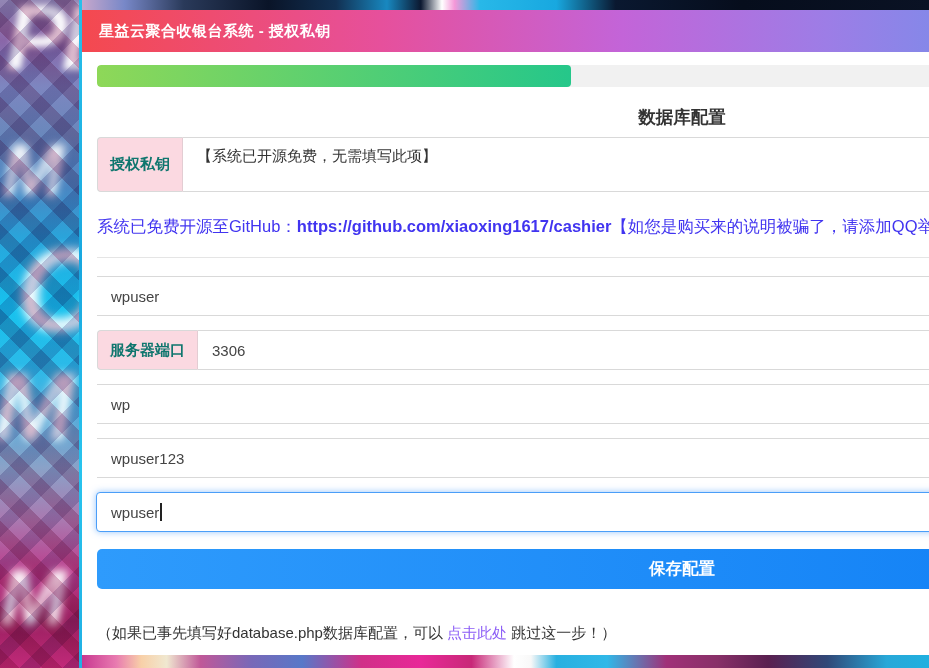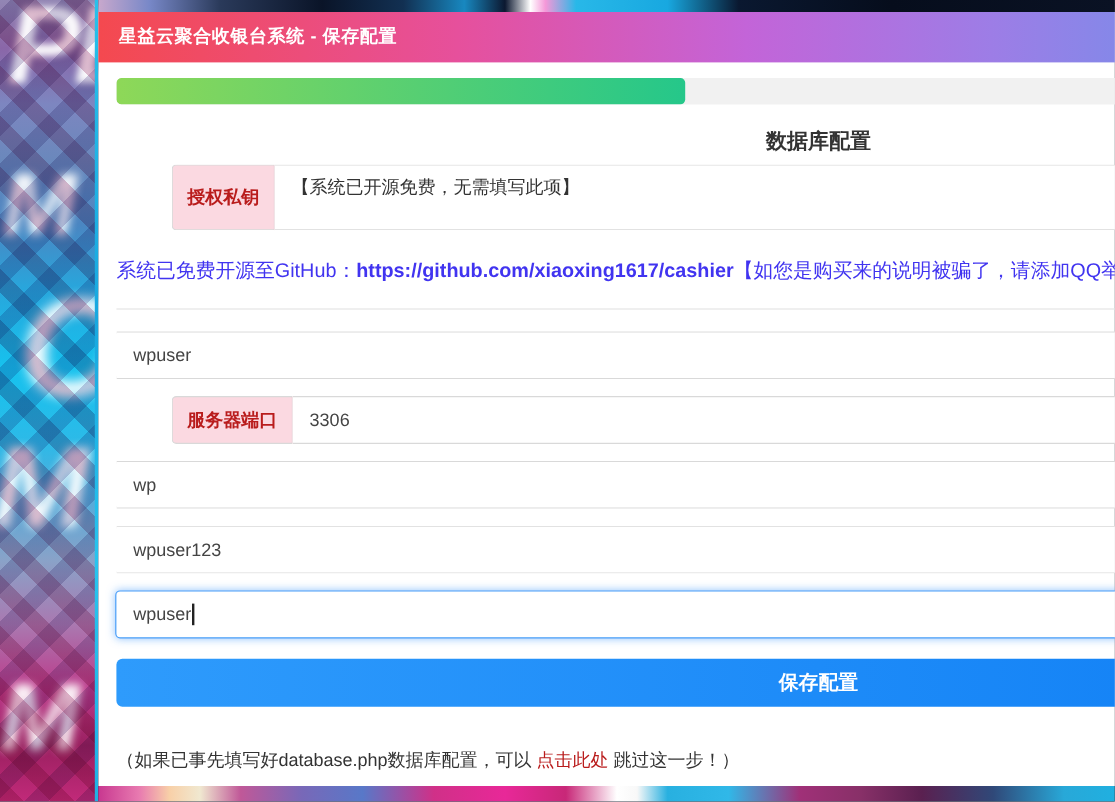--- a/index.html
+++ b/index.html
@@ -74,23 +74,23 @@
     margin-top:18px; text-align:center;
     font-size:17.5px; font-weight:bold; color:#333; line-height:24px;
   }
 
   
   .igroup { display:flex; margin-top:14px; }
   .igroup-auth { margin-top:8px; height:55px; }
   .igroup-row { height:40px; }
   .ilabel {
     display:flex; align-items:center; padding:0 12px; flex:0 0 auto;
-    background:#fbd9e1; color:#b91c1c; font-size:15px; font-weight:bold;
+    background:#fbd9e1; color:#0f766e; font-size:15px; font-weight:bold;
     border:1px solid #d9d9d9; border-right:1px solid #e3cdd3;
-    border-radius:4px 0 0 4px; white-space:nowrap;margin-left:46px;
+    border-radius:4px 0 0 4px; white-space:nowrap;
   }
   .ifield {
     flex:1 1 auto; background:#fff; border:1px solid #d9d9d9; border-left:none;
     border-radius:0 4px 4px 0; font-size:15px; color:#444;
     display:flex; align-items:center; padding:0 14px; white-space:nowrap; overflow:hidden;
   }
   .ifield-auth { align-items:flex-start; padding-top:9px; color:#333; }
   .ifield-focused {
     border:1px solid #4a9ef8; border-radius:4px; margin-left:-1px;
     box-shadow:0 0 7px rgba(64,150,250,.55);
@@ -103,41 +103,41 @@
   hr.divider { border:none; border-top:1px solid #e5e5e5; margin-top:19px; }
 
   .save-btn {
     margin-top:17px; height:40px; width:100%; border:none; border-radius:5px;
     background:linear-gradient(90deg,#2e9bfc 0%,#0c7bf4 100%);
     color:#fff; font-size:16.5px; font-weight:bold; cursor:pointer;
     font-family:"Liberation Sans","DejaVu Sans",sans-serif;
   }
 
   .skip-note { margin-top:35px; font-size:15px; color:#333; }
-  .skip-note a { color:#b91c1c; text-decoration:none; cursor:pointer; }
+  .skip-note a { color:#8b5cf6; text-decoration:none; cursor:pointer; }
 </style>
 </head>
 <body>
 
 <div class="bg-left">
   <span class="bg-letter" style="top:-14px; left:6px; font-size:92px; letter-spacing:-6px;">PE</span>
   <span class="bg-letter" style="top:128px; left:2px; font-size:74px; filter:blur(4px);">M</span>
   <span class="bg-letter" style="top:222px; left:16px; font-size:118px; filter:blur(5px);">O</span>
   <span class="bg-letter" style="top:352px; left:-6px; font-size:96px; filter:blur(4px);">M</span>
   <span class="bg-letter" style="top:552px; left:0px; font-size:80px; filter:blur(4px);">M</span>
   <div class="diamonds"></div>
   <div class="bg-edge-cyan"></div>
 </div>
 <div class="bg-top"></div>
 <div class="bg-bottom"></div>
 
 <div class="modal">
 
   <div class="titlebar">
-    <span>星益云聚合收银台系统 - 保存配置</span>
+    <span>星益云聚合收银台系统 - 授权私钥</span>
   </div>
 
   <div class="content">
 
     <div class="progress-track">
       <div class="progress-fill"></div>
     </div>
 
     <div class="page-heading">数据库配置</div>
 

